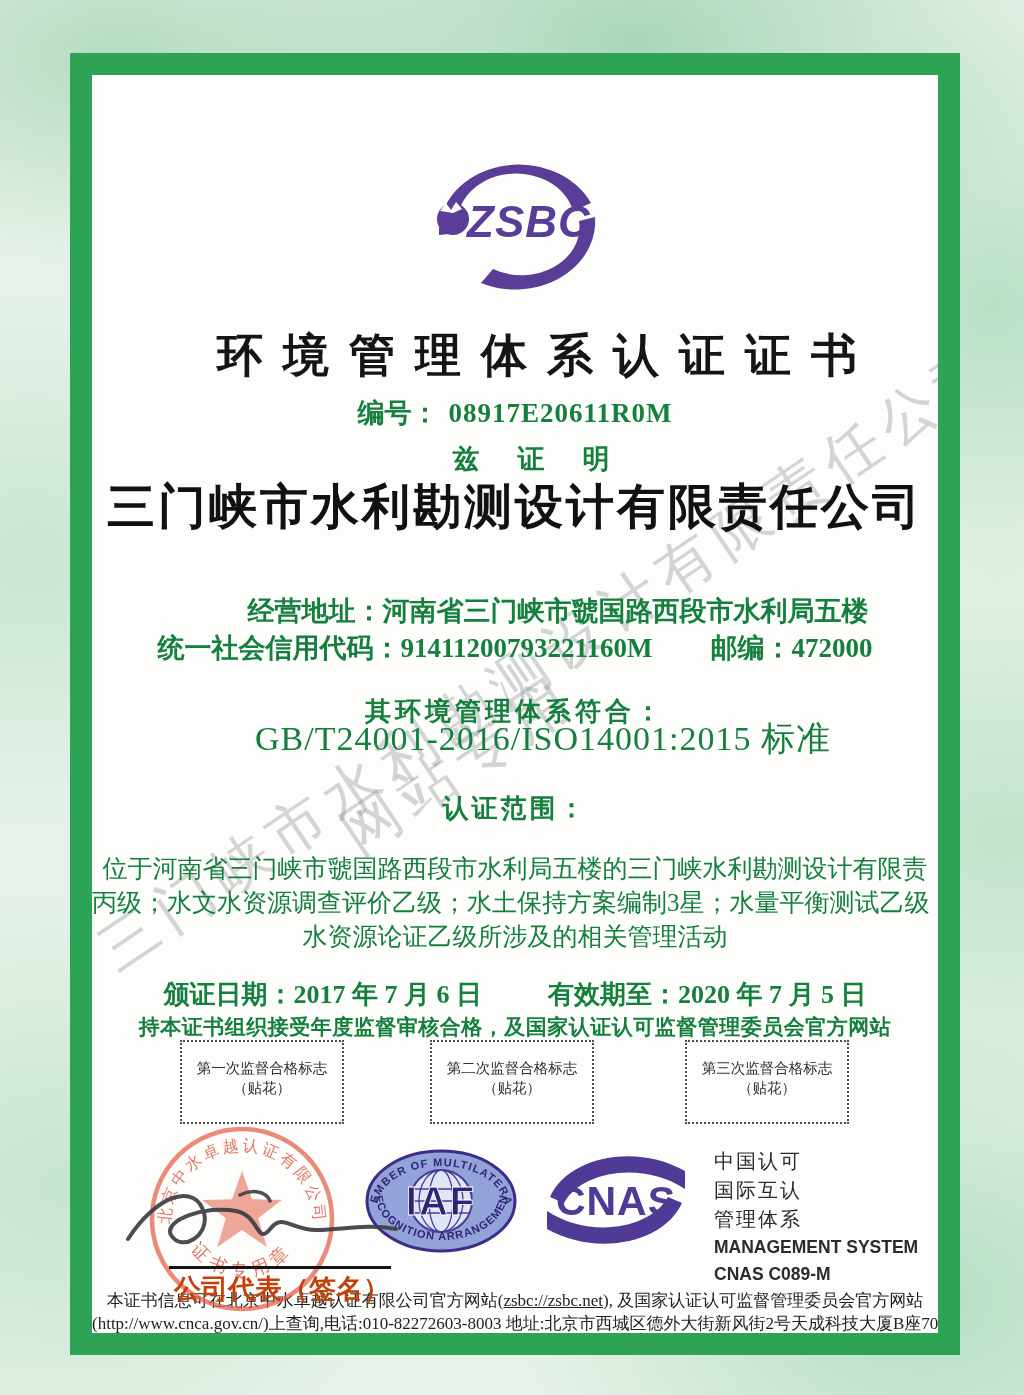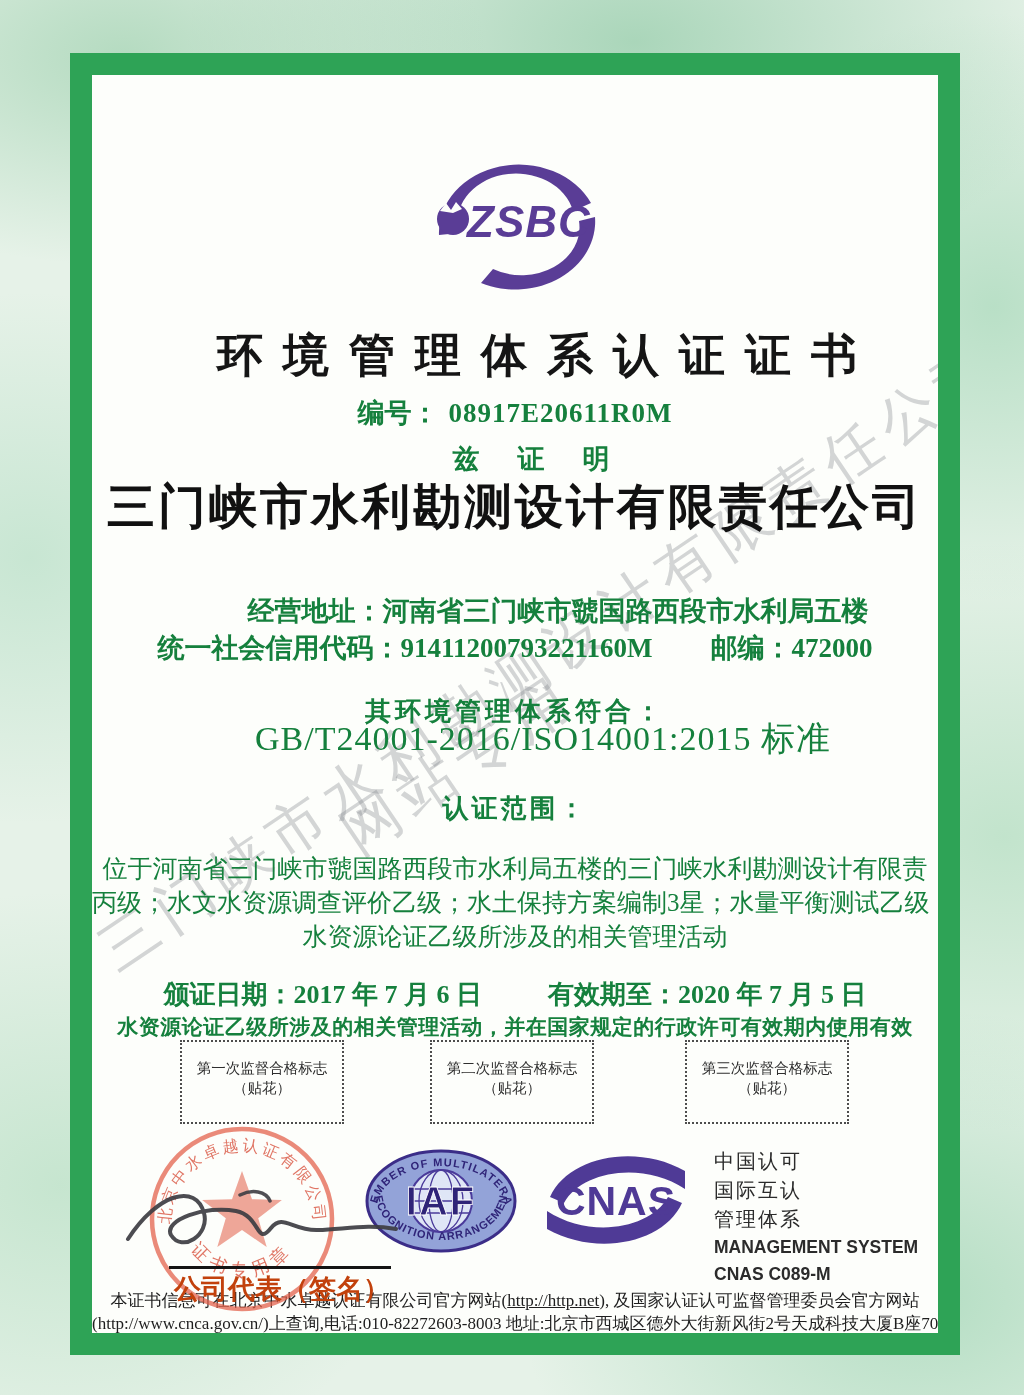--- a/index.html
+++ b/index.html
@@ -115,21 +115,21 @@
         <div class="cline" id="scope-label">认证范围：</div>
         <div class="cline" id="scope">
           <div>位于河南省三门峡市虢国路西段市水利局五楼的三门峡水利勘测设计有限责</div>
           <div>丙级；水文水资源调查评价乙级；水土保持方案编制3星；水量平衡测试乙级；</div>
           <div>水资源论证乙级所涉及的相关管理活动</div>
         </div>
 
         <div class="cline" id="dates">
           <span>颁证日期：2017 年 7 月 6 日</span><span class="vu">有效期至：2020 年 7 月 5 日</span>
         </div>
-        <div class="cline" id="validity-note">水资源论证乙级所涉及的相关管理活动，并在国家规定的行政许可有效期内使用有效</div>
+        <div class="cline" id="validity-note">持本证书组织接受年度监督审核合格，及国家认证认可监督管理委员会官方网站</div>
 
         <div class="sbox" id="sbox1">
           <div class="t">第一次监督合格标志</div>
           <div class="t" style="margin-top:0">（贴花）</div>
         </div>
         <div class="sbox" id="sbox2">
           <div class="t">第二次监督合格标志</div>
           <div class="t" style="margin-top:0">（贴花）</div>
         </div>
         <div class="sbox" id="sbox3">
@@ -166,21 +166,21 @@
 
         <div class="abs" id="accreditation">
           <div class="zh">中国认可</div>
           <div class="zh">国际互认</div>
           <div class="zh">管理体系</div>
           <div class="en">MANAGEMENT SYSTEM</div>
           <div class="en">CNAS C089-M</div>
         </div>
 
         <div class="cline" id="footer1">
-          <span>本证书信息可在北京中水卓越认证有限公司官方网站(</span><span class="u">http://http.net</span><span>), 及国家认证认可监督管理委员会官方网站</span>
+          <span>本证书信息可在北京中水卓越认证有限公司官方网站(</span><span class="u">zsbc://zsbc.net</span><span>), 及国家认证认可监督管理委员会官方网站</span>
         </div>
         <div class="cline" id="footer2">(http://www.cnca.gov.cn/)上查询,电话:010-82272603-8003 地址:北京市西城区德外大街新风街2号天成科技大厦B座7001-7004</div>
 
         <svg class="abs" id="stamp" viewBox="0 0 200 200">
           <circle cx="100" cy="100" r="90" fill="none" stroke="#e25d47" stroke-width="4.5" opacity="0.72"></circle>
           <polygon points="100,52 110,80.2 139.9,81 116.2,99.3 124.7,128 100,111 75.3,128 83.8,99.3 60.1,81 90,80.2" fill="#e25d47" opacity="0.55"></polygon>
           <defs>
             <path id="seal-arc-top" d="M 28 104 A 72 72 0 1 1 172 104"></path>
             <path id="seal-arc-bottom" d="M 44 122 A 62 62 0 0 0 156 122"></path>
           </defs>

